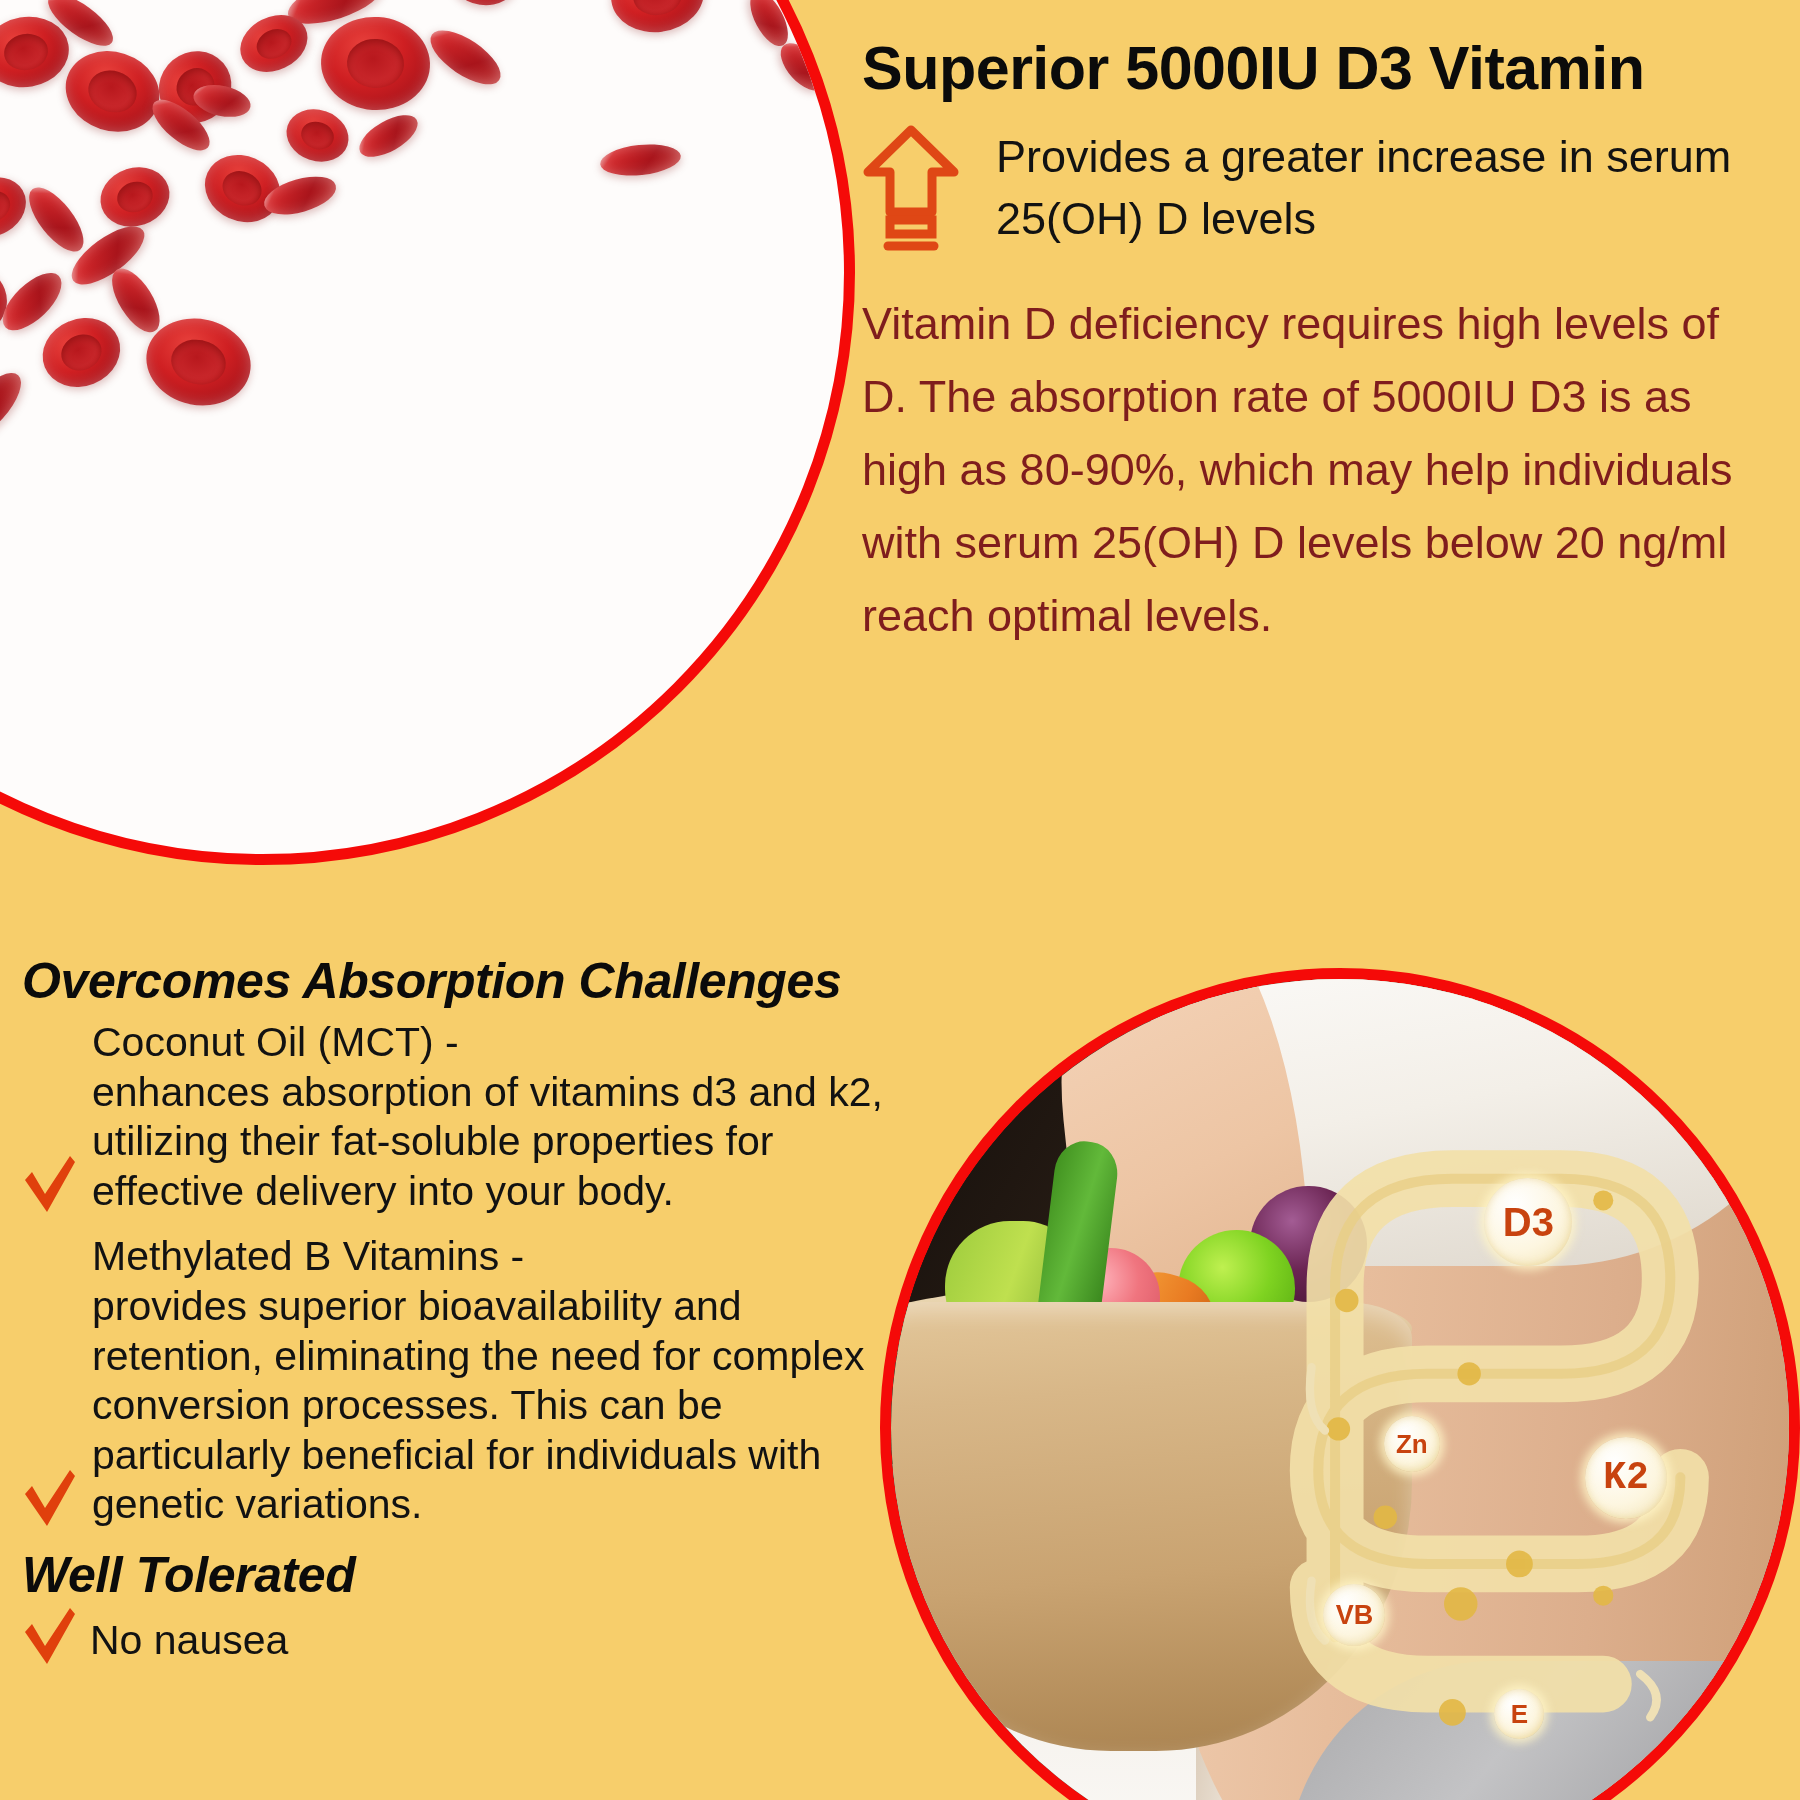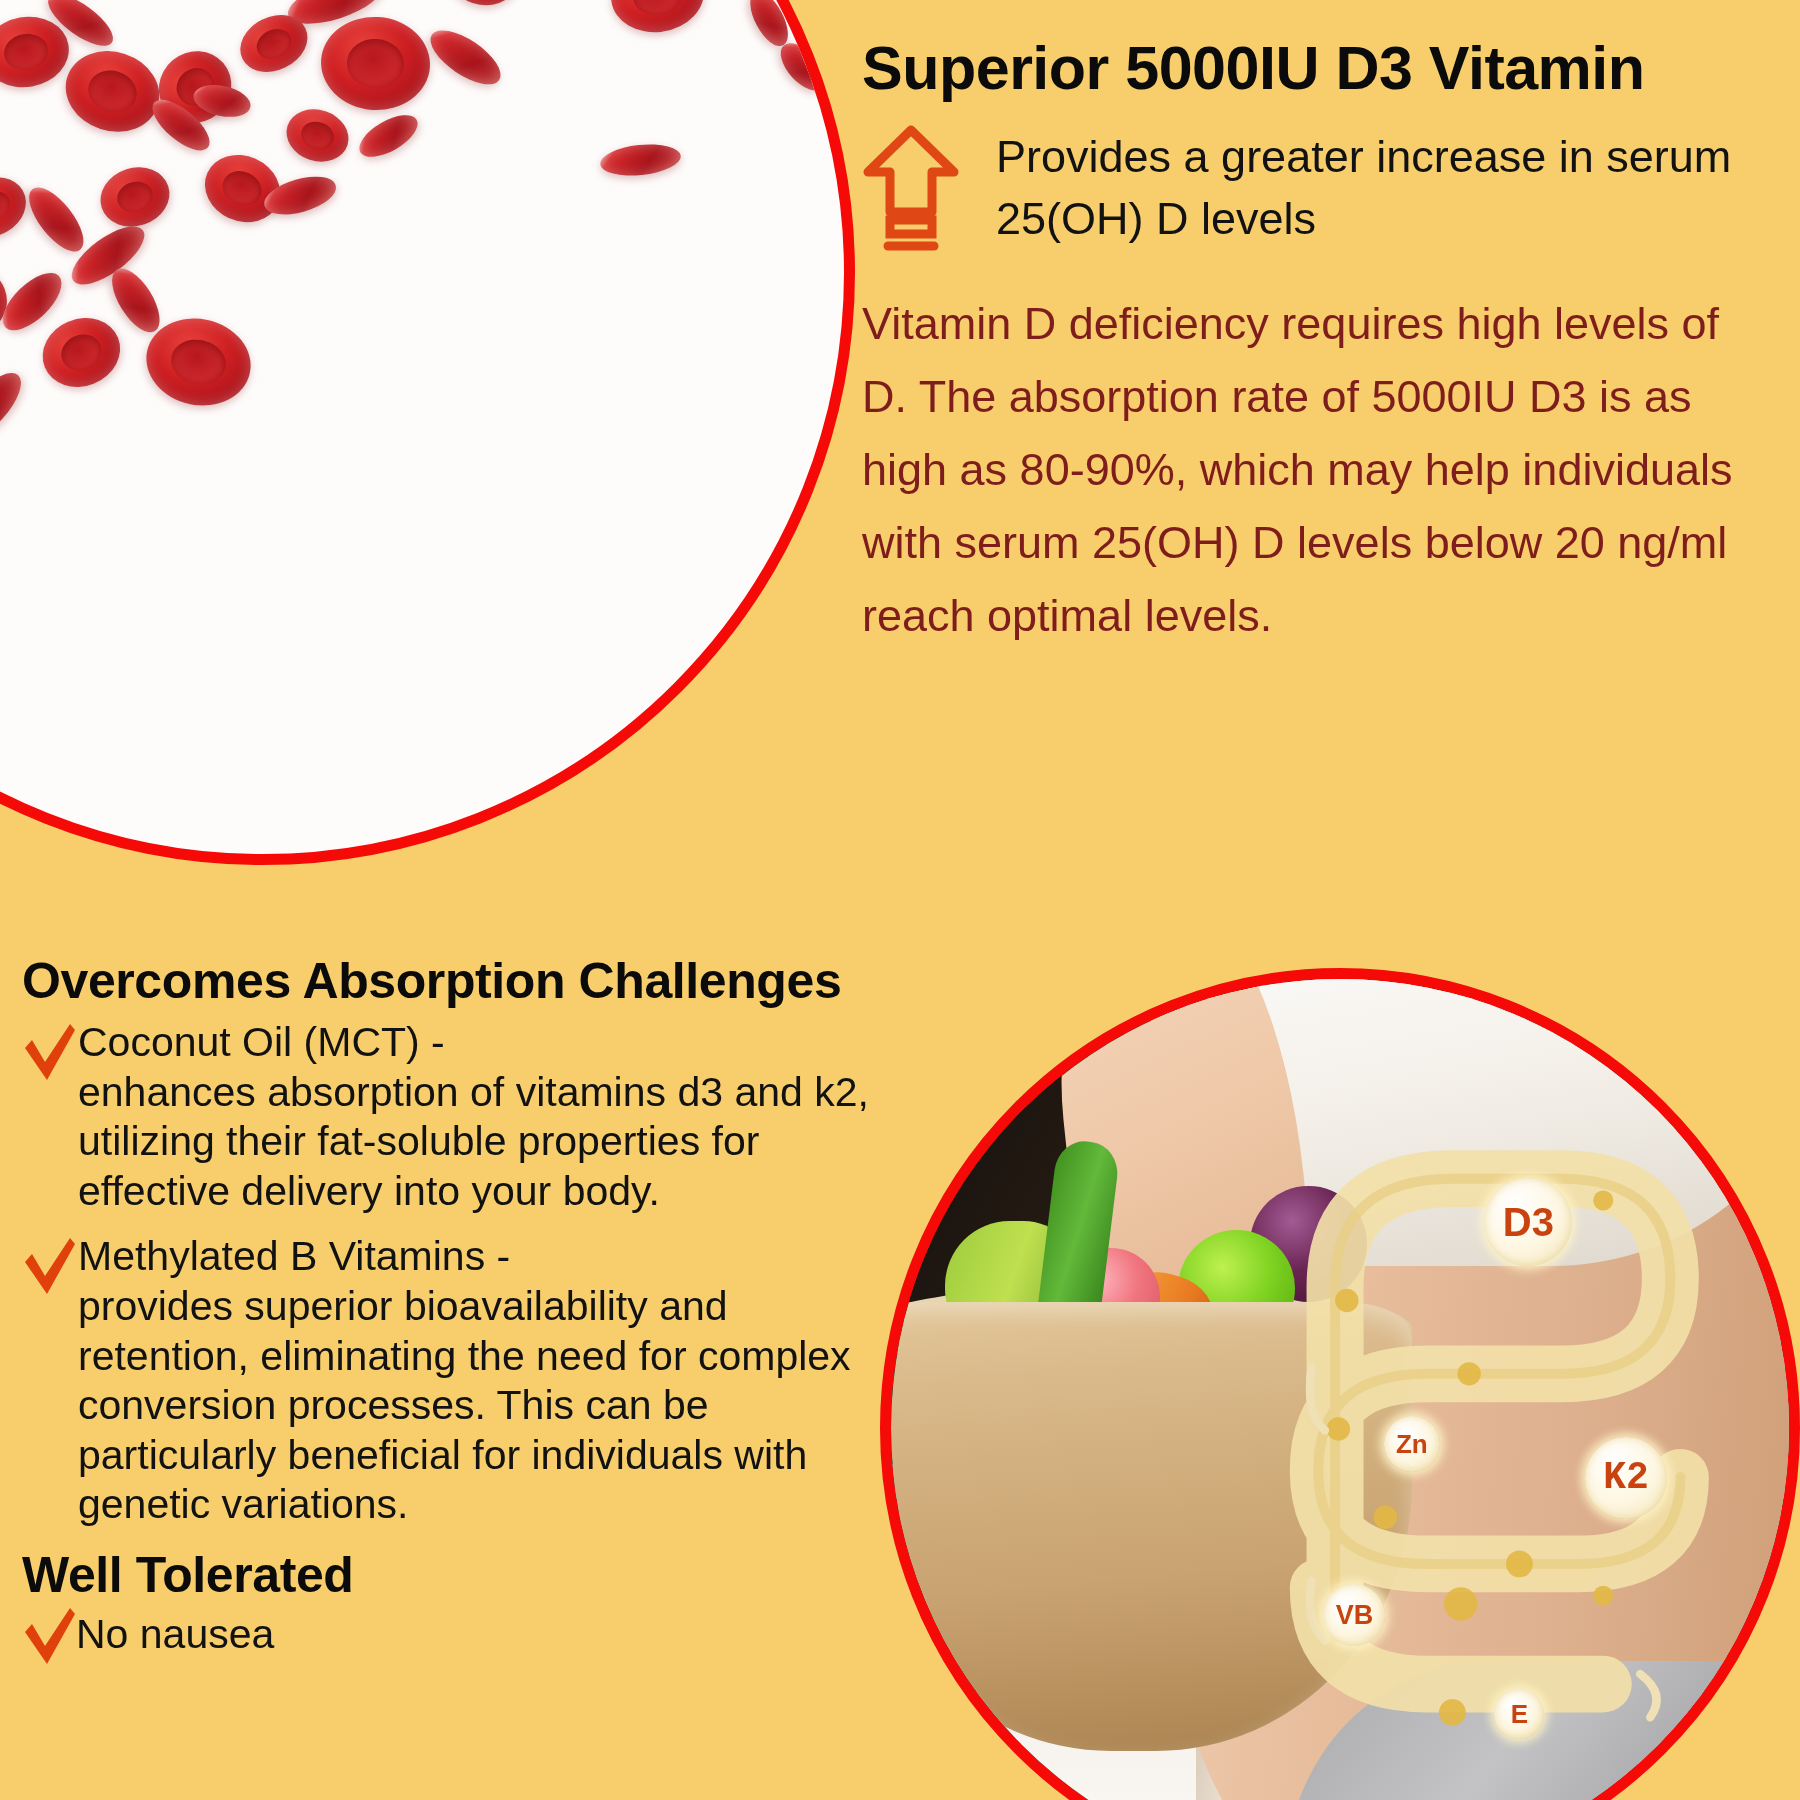--- a/index.html
+++ b/index.html
@@ -106,24 +106,26 @@
     width: 880px;
   }
   .section-title {
     font-size: 50px;
     font-weight: bold;
     color: #0B0B0B;
     font-stretch: condensed;
     letter-spacing: -0.4px;
     white-space: nowrap;
     margin: 0 0 8px 0;
+    font-style: italic;
   }
   .bullet {
     display: flex;
-    align-items: flex-start;
+    align-items: flex-end;
+    gap: 14px;
     margin-bottom: 16px;
   }
   .check-icon {
     flex: 0 0 auto;
     width: 56px;
     height: 62px;
     margin-top: 4px;
   }
   .bullet-body {
     font-size: 41px;

